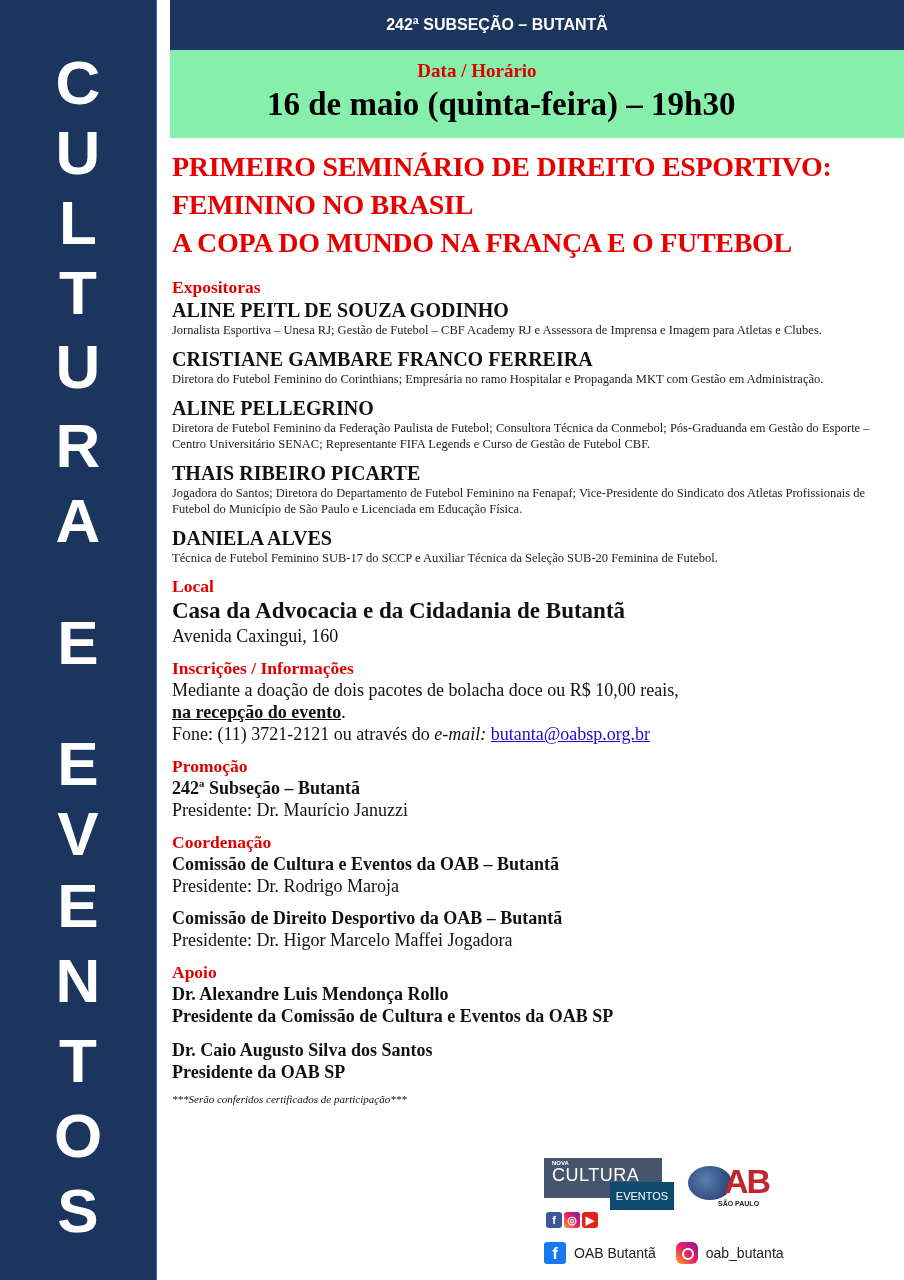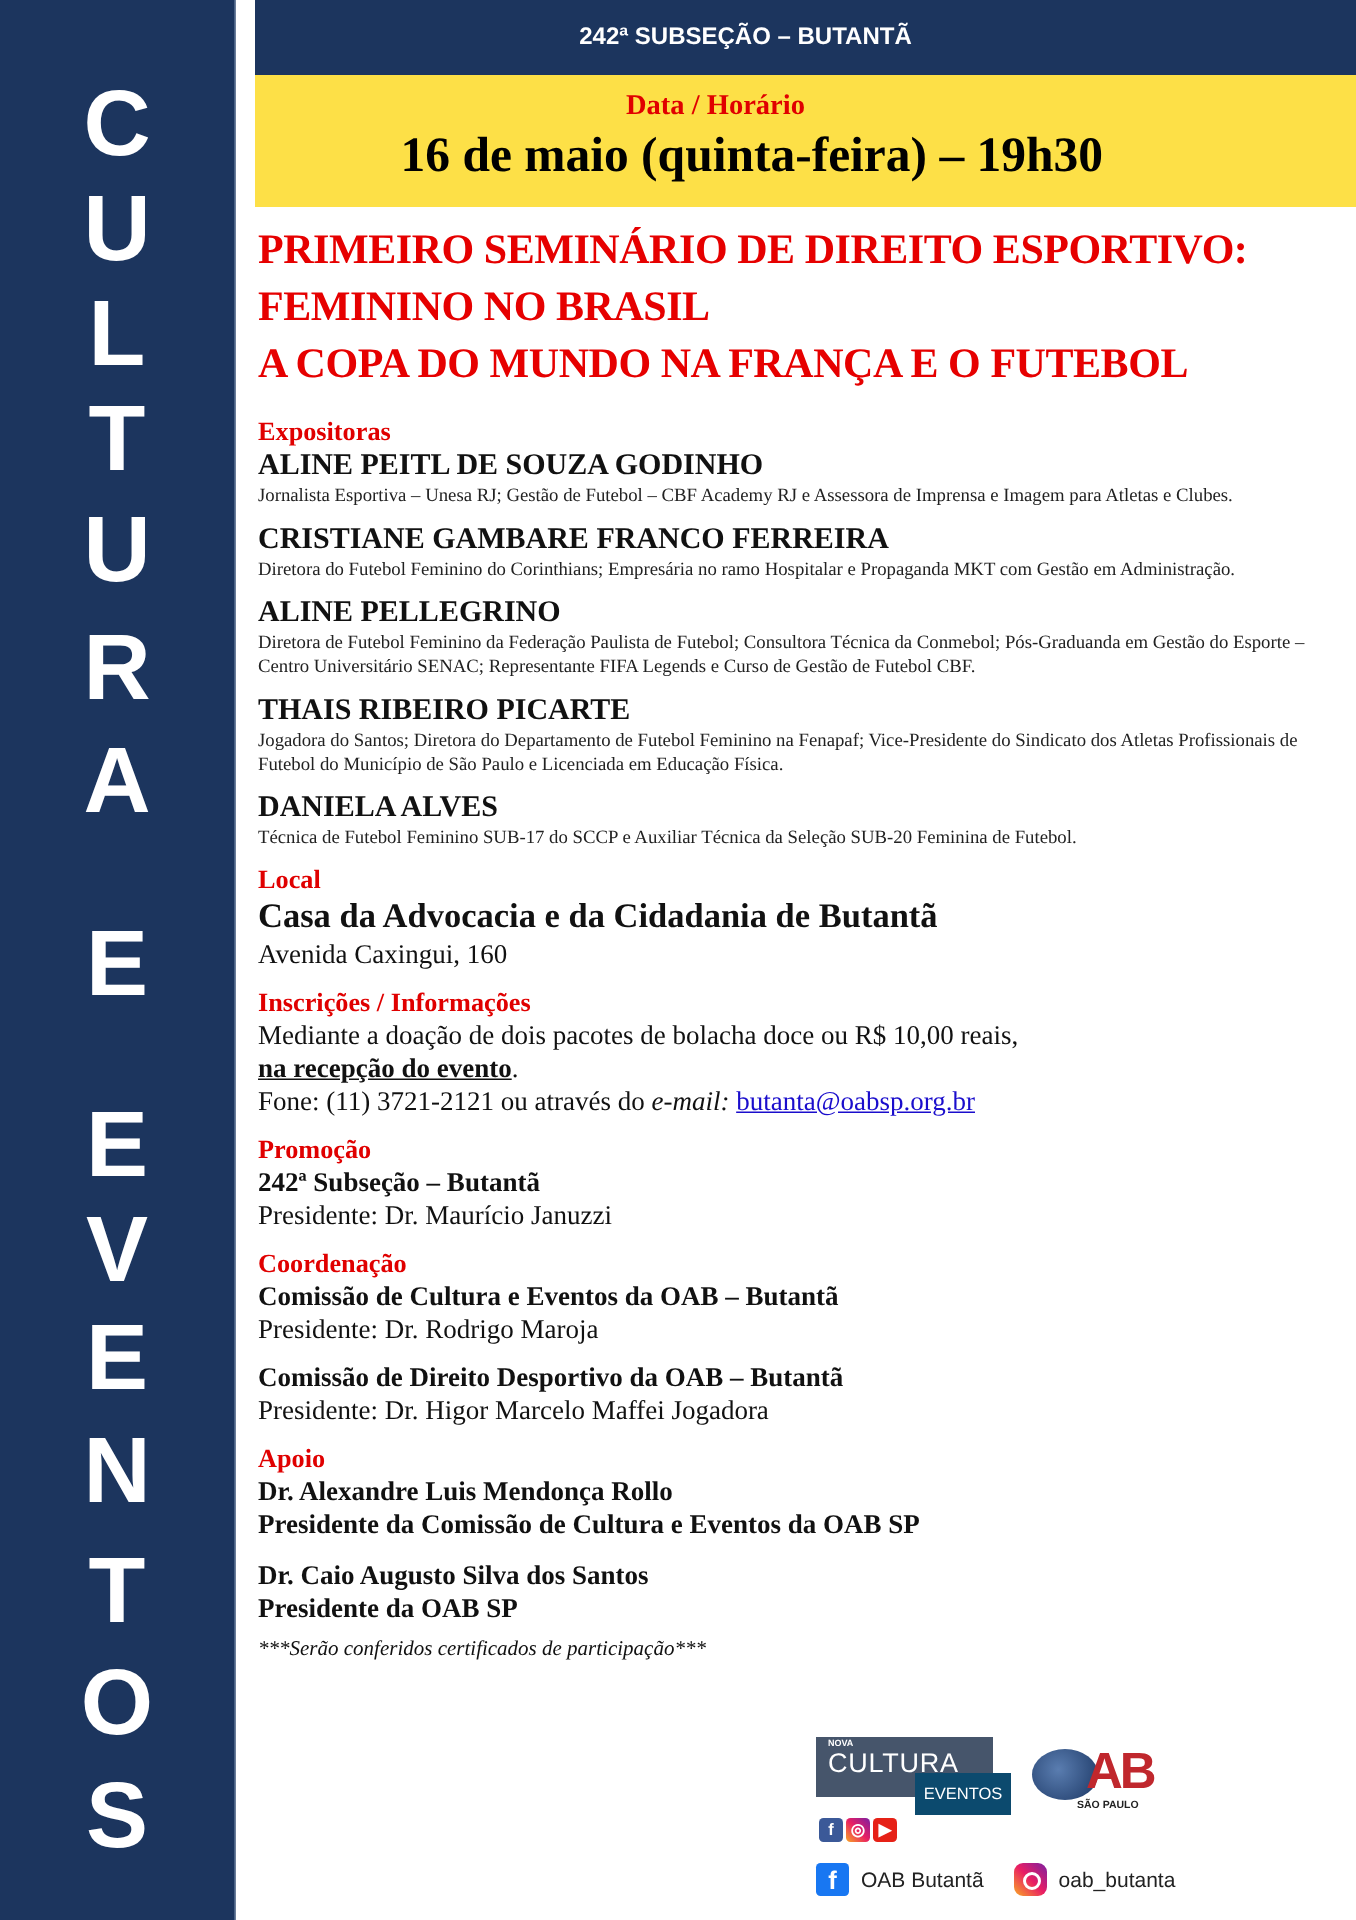--- a/index.html
+++ b/index.html
@@ -16,41 +16,41 @@
     font-family:"Liberation Sans", sans-serif; font-weight:bold; color:#fff;
     font-size:62px; line-height:62px;
   }
   .topband {
     position:absolute; left:170px; top:0; width:734px; height:50px; background:#1c355e;
     color:#fff; font-family:"Liberation Sans", sans-serif; font-weight:bold; font-size:16px;
     display:flex; align-items:center; justify-content:center;
   }
   .topband span { margin-left:-80px; }
   .dateband {
-    position:absolute; left:170px; top:50px; width:734px; height:88px; background:#fde047;
+    position:absolute; left:170px; top:50px; width:734px; height:88px; background:#86efac;
   }
   .date-label {
     position:absolute; left:0; width:734px; top:10px; text-align:center; color:#e00000;
     font-weight:bold; font-size:19px; margin-left:-60px;
   }
   .date-value {
     position:absolute; left:97px; top:36px; font-weight:bold; font-size:33px; color:#000;
   }
   .content { position:absolute; left:172px; top:148px; width:720px; }
   .title { color:#e60000; font-weight:bold; font-size:28px; line-height:38px; letter-spacing:-0.3px; }
   .red { color:#e00000; font-weight:bold; font-size:17.5px; line-height:22px; }
   .name { font-weight:bold; font-size:20px; line-height:24px; }
   .desc { font-size:12.5px; line-height:16px; color:#222; }
   .speaker { margin-bottom:9px; }
   .big { font-weight:bold; font-size:23px; line-height:28px; }
   .body { font-size:18px; line-height:22px; }
   .bold { font-weight:bold; }
   .u { text-decoration:underline; font-weight:bold; }
   a.email { color:#1a0dcc; text-decoration:underline; }
-  .small-i { font-style:italic; font-size:14px; line-height:13px; }
+  .small-i { font-style:italic; font-size:11px; line-height:13px; }
   .logos { position:absolute; left:544px; top:1158px; width:260px; height:120px; }
   .nova {
     position:absolute; left:0; top:0; width:118px; height:40px; background:#46556b; color:#fff;
     font-family:"Liberation Sans", sans-serif;
   }
   .nova .n1 { position:absolute; left:8px; top:2px; font-size:6px; font-weight:bold; }
   .nova .n2 { position:absolute; left:8px; top:7px; font-size:18px; letter-spacing:0.5px; }
   .eventos {
     position:absolute; left:66px; top:24px; width:64px; height:28px; background:#0c4a6e; color:#fff;
     font-family:"Liberation Sans", sans-serif; font-size:11px; text-align:center; line-height:28px;

